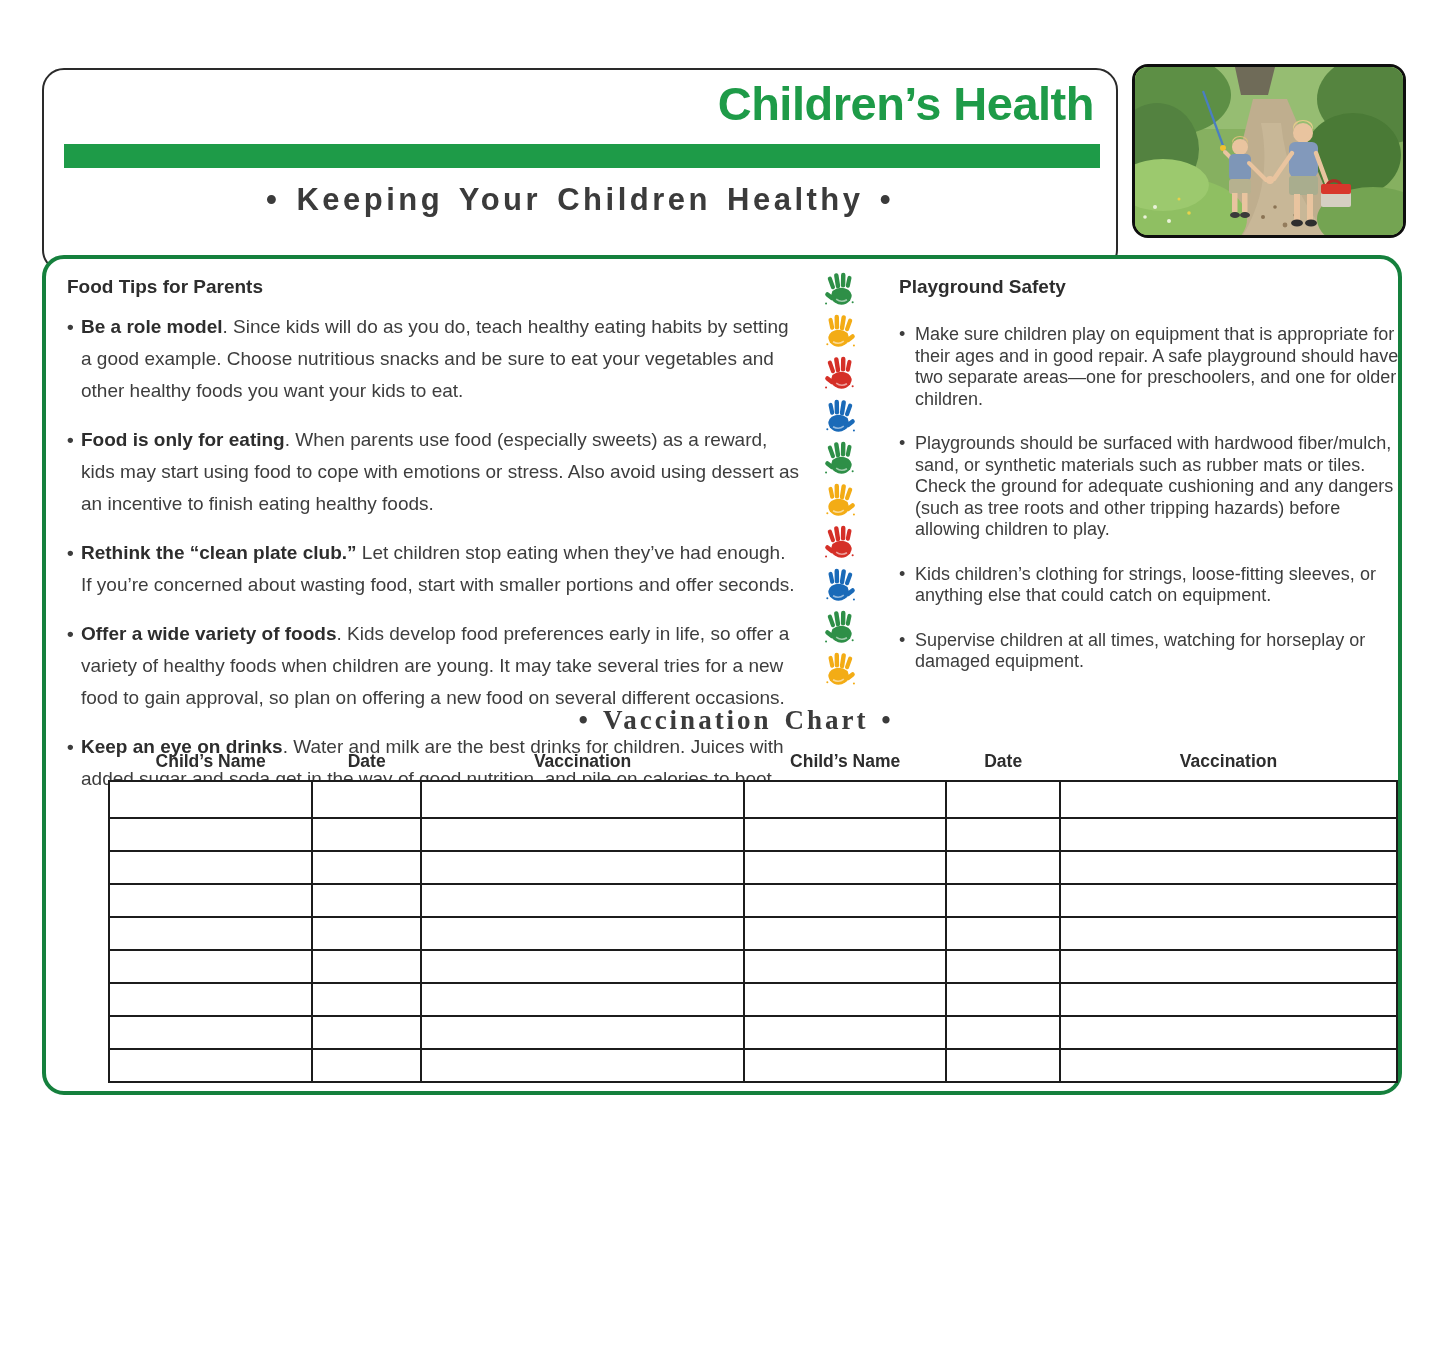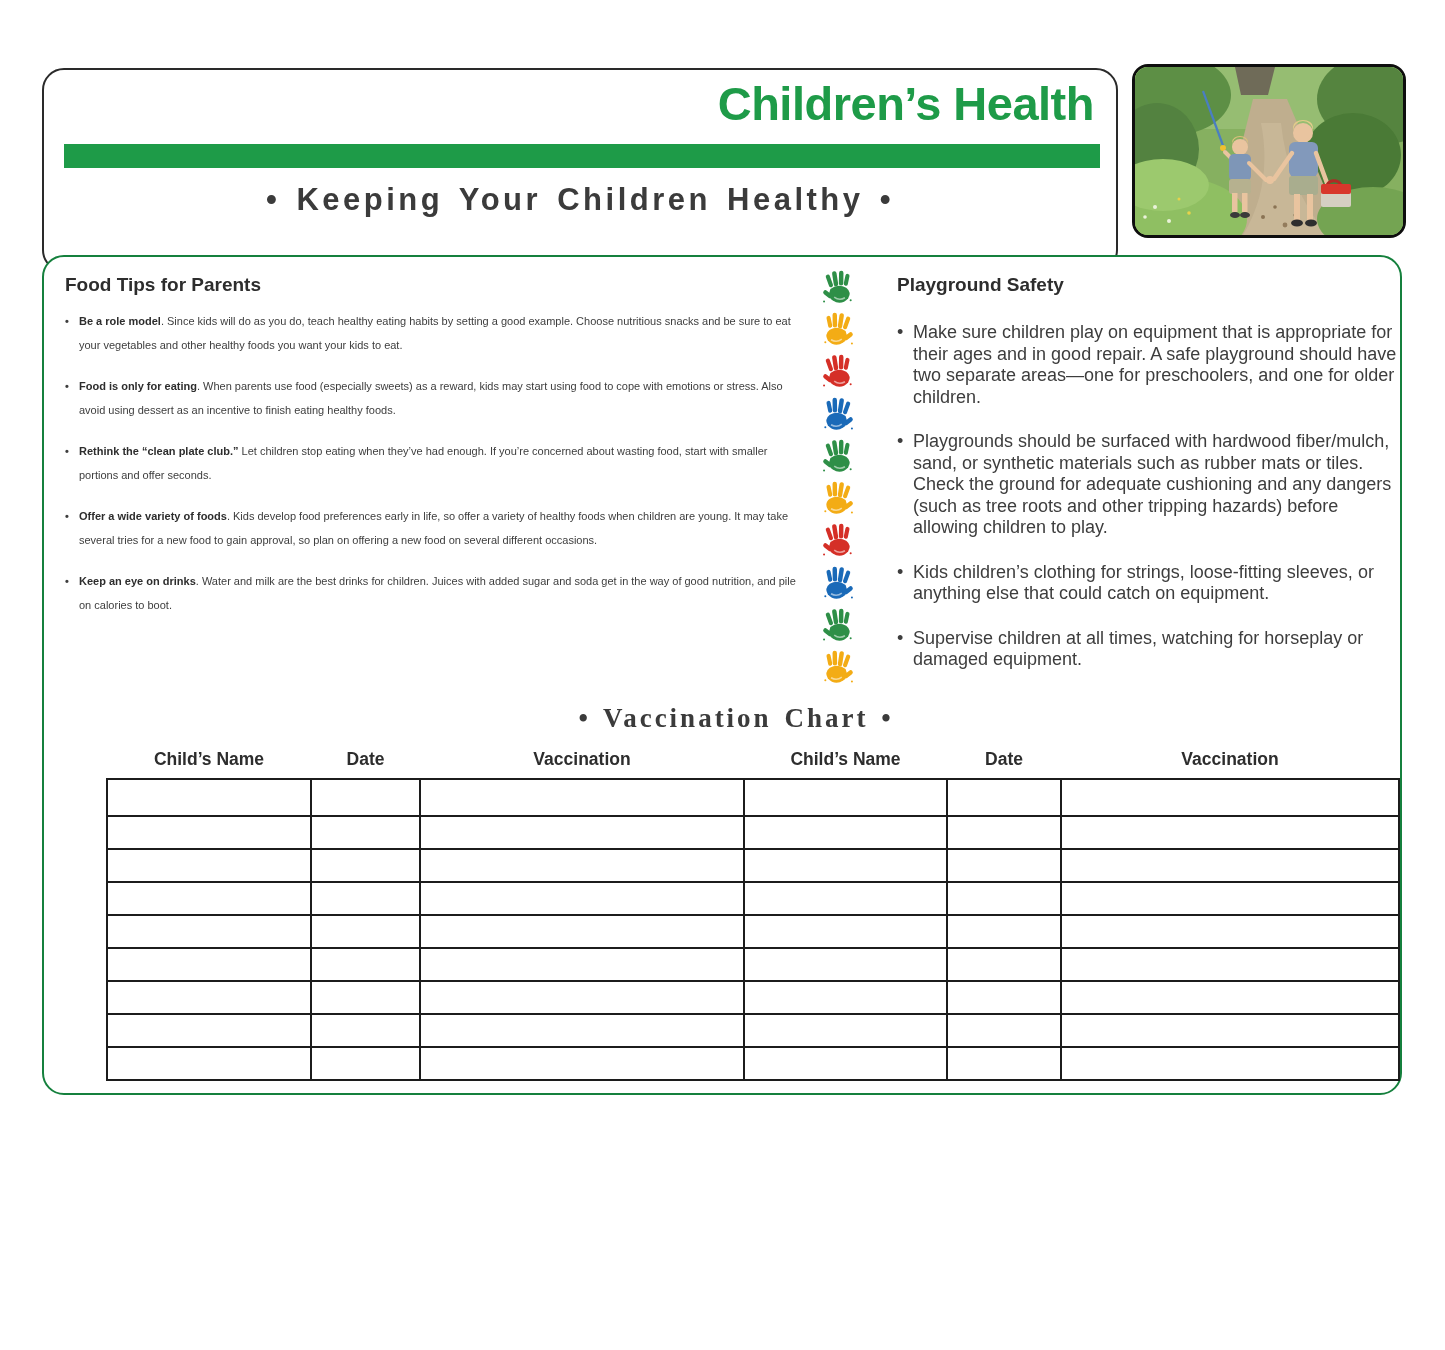--- a/index.html
+++ b/index.html
@@ -34,28 +34,28 @@
   
   .photo-box {
     position: absolute; left: 1132px; top: 64px; width: 274px; height: 174px;
     border: 3px solid #0e0e0e; border-radius: 16px; overflow: hidden; background: #86b060;
   }
   .photo-box svg { display: block; }
 
   
   .content-box {
     position: absolute; left: 42px; top: 255px; width: 1360px; height: 840px;
-    border: 2px solid #15803d; border-radius: 22px; background: #fff;
+    border: 4px solid #15803d; border-radius: 22px; background: #fff;
   }
   .section-heading { font-size: 19px; font-weight: 700; color: #2d2d2d; }
 
   .food-col { position: absolute; left: 21px; top: 17px; width: 734px; }
   .food-col ul { list-style: none; margin-top: 13px; }
   .food-col li {
-    position: relative; padding-left: 14px; font-size: 11px; line-height: 24px;
+    position: relative; padding-left: 14px; font-size: 19px; line-height: 32px;
     margin-bottom: 17px; color: #3d3d3d;
   }
   .food-col li::before { content: "•"; position: absolute; left: 0; font-weight: 700; }
   .food-col b { color: #2d2d2d; }
 
   .hand-col {
     position: absolute; left: 768px; top: 11px; width: 52px; height: 418px;
     display: flex; flex-direction: column; justify-content: space-between; align-items: center;
   }
   .hand { width: 38px; height: 38px; }

